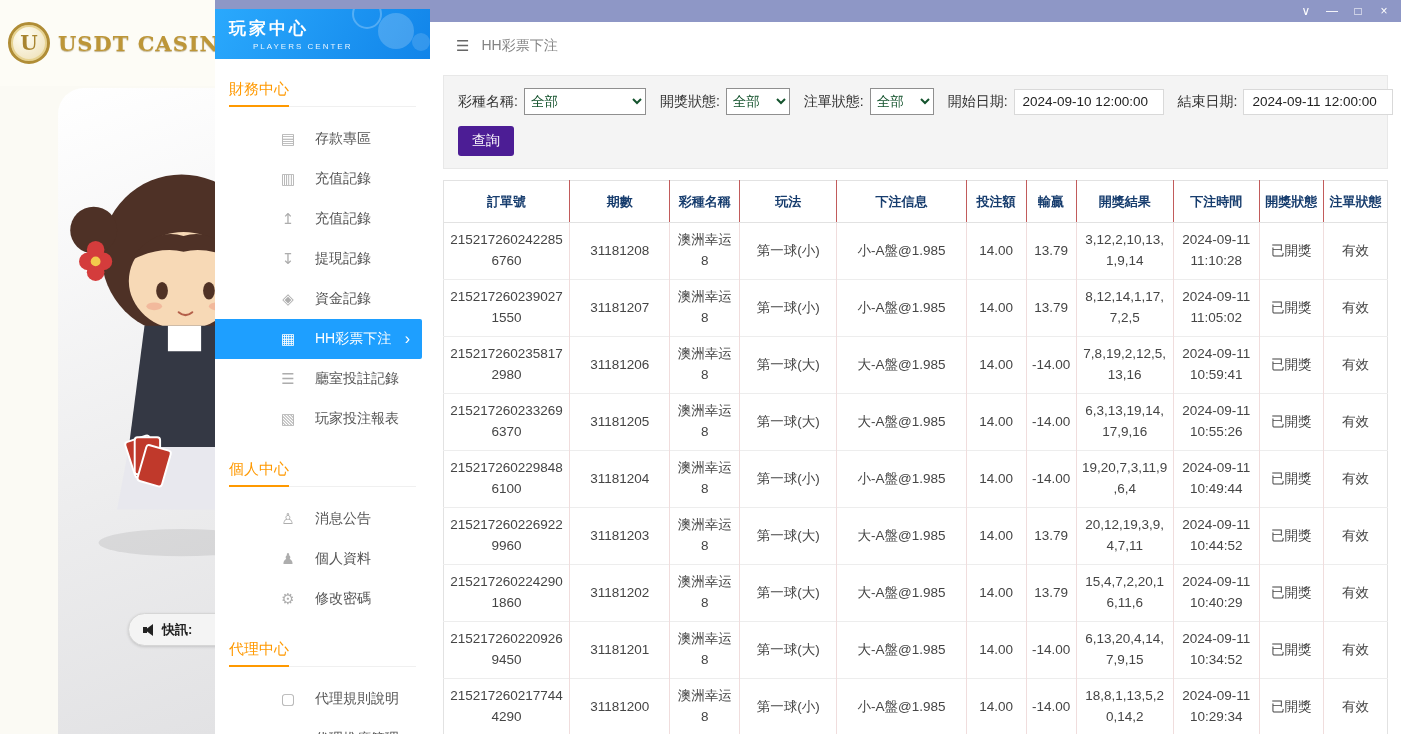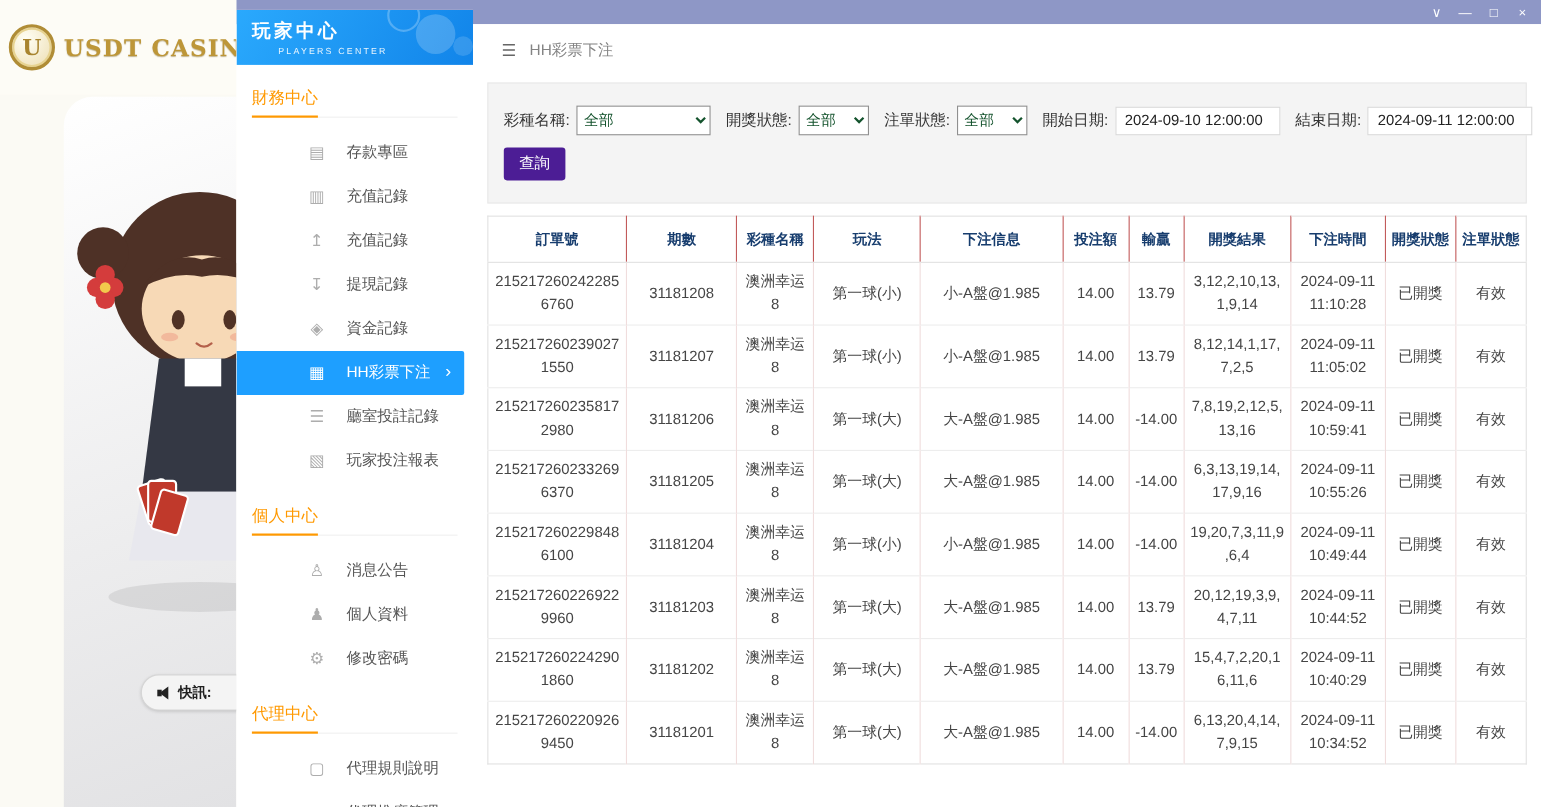--- a/index.html
+++ b/index.html
@@ -115,21 +115,21 @@
   }
 
   
   .main { position: absolute; left: 430px; top: 22px; right: 0; bottom: 0; background: #fff; }
   .topbar { height: 48px; display: flex; align-items: center; gap: 12px; padding-left: 26px; }
   .hamburger { font-size: 15px; color: #666; cursor: pointer; }
   .page-title { font-size: 14px; color: #848484; }
 
   .filter-panel {
     margin: 5px 13px 0; background: #f4f4f4; border: 1px solid #e8e8e8;
-    padding: 20px 14px;
+    padding: 12px 14px;
   }
   .filter-row { display: flex; align-items: center; }
   .fgroup { display: flex; align-items: center; gap: 6px; margin-right: 14px; }
   .fgroup label { font-size: 14px; color: #333; white-space: nowrap; }
   .filter-panel select {
     height: 27px; border: 1px solid #8f8f8f; background: #fff;
     font-size: 13.5px; color: #14532d; padding: 0 2px;
     font-family: "Liberation Sans", "DejaVu Sans", sans-serif;
   }
   select.sel-wide { width: 122px; }
@@ -455,16 +455,29 @@
             <td>澳洲幸运8</td>
             <td>第一球(大)</td>
             <td>大-A盤@1.985</td>
             <td>14.00</td>
             <td>-14.00</td>
             <td>6,13,20,4,14,7,9,15</td>
             <td>2024-09-11 10:34:52</td>
             <td>已開獎</td>
             <td class="status-valid">有效</td>
           </tr>
+          <tr>
+            <td class="order-no">2152172602177444290</td>
+            <td>31181200</td>
+            <td>澳洲幸运8</td>
+            <td>第一球(小)</td>
+            <td>小-A盤@1.985</td>
+            <td>14.00</td>
+            <td>-14.00</td>
+            <td>18,8,1,13,5,20,14,2</td>
+            <td>2024-09-11 10:29:34</td>
+            <td>已開獎</td>
+            <td class="status-valid">有效</td>
+          </tr>
         </tbody>
     </table>
   </div>
 </div>
 
 </body></html>

